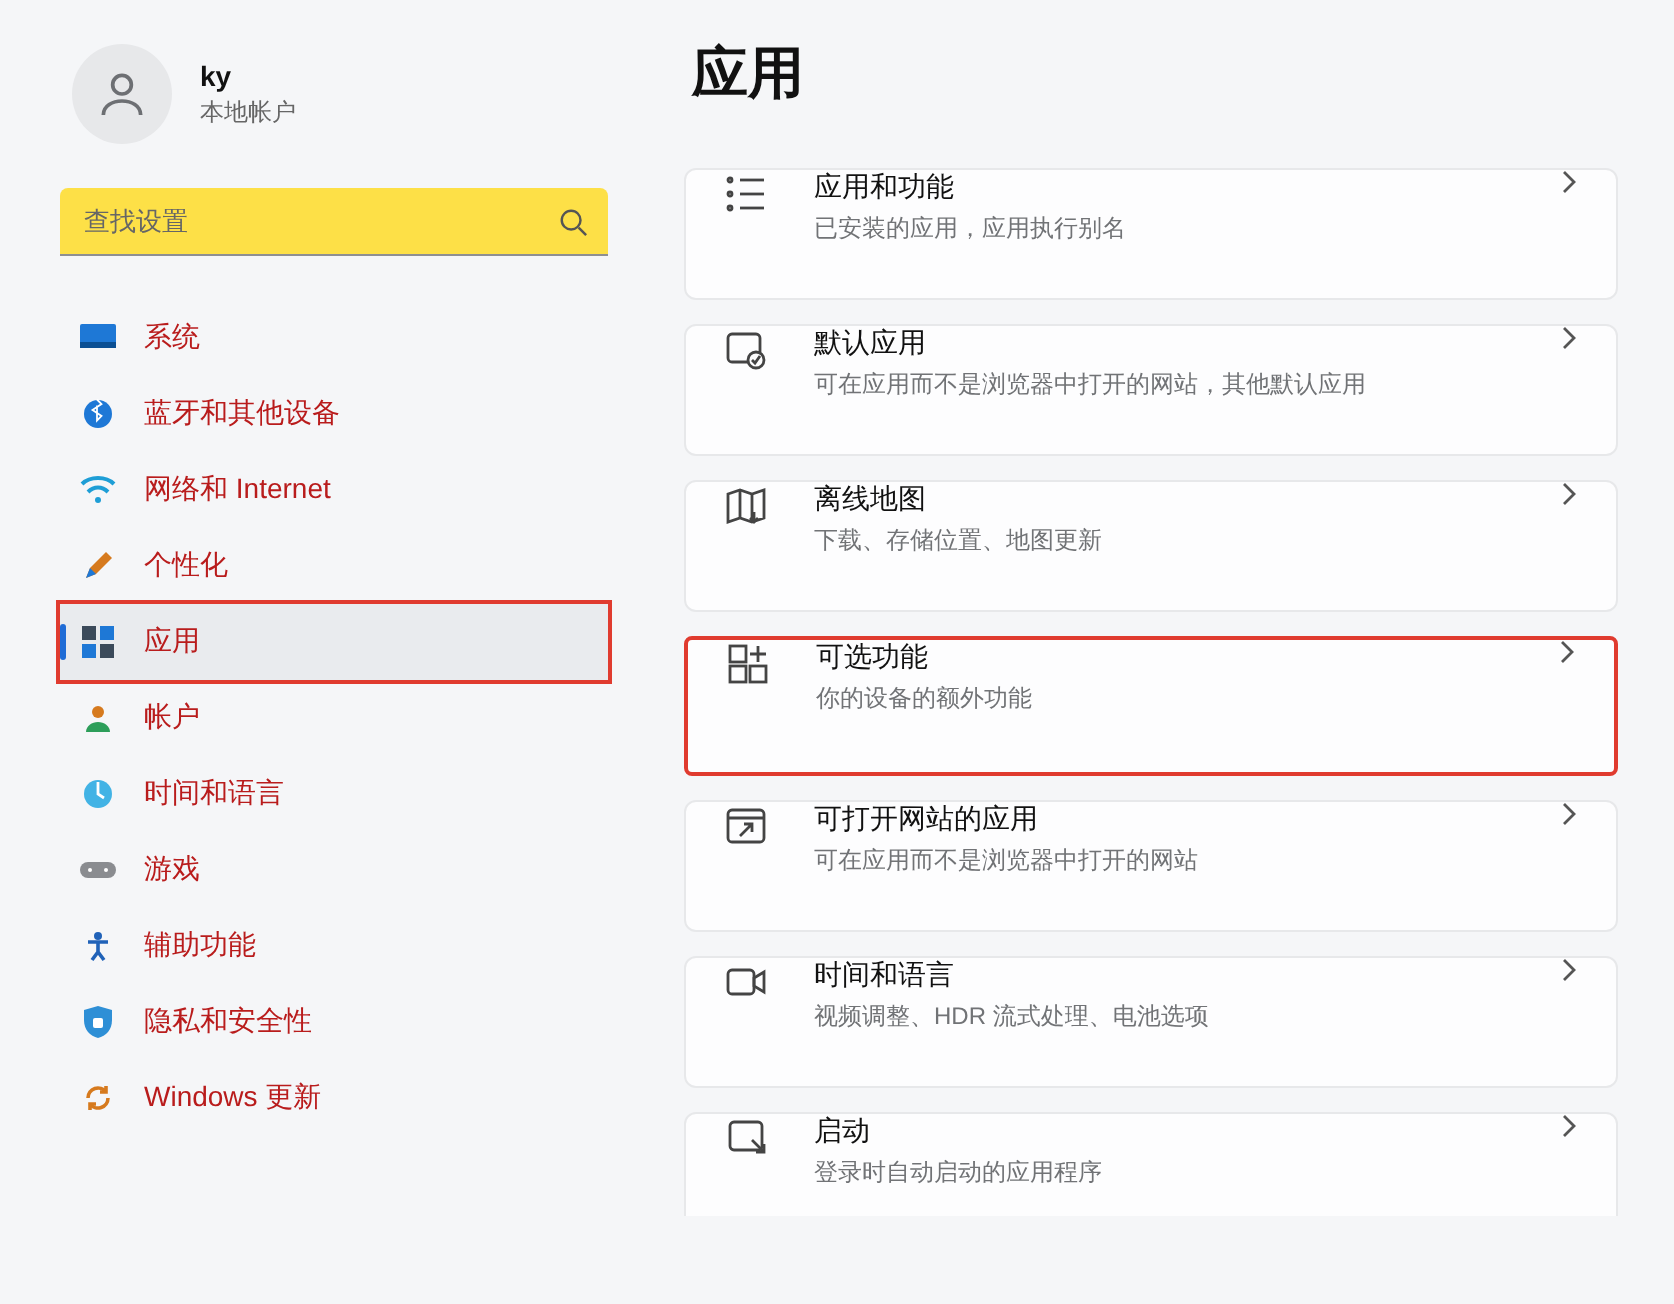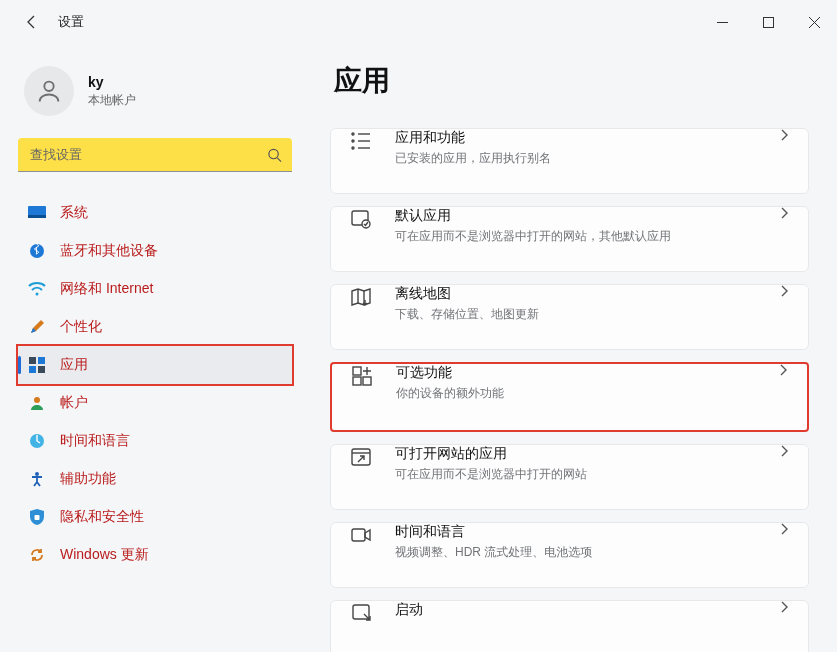--- a/index.html
+++ b/index.html
@@ -3,21 +3,21 @@
 <meta charset="utf-8">
 <style>
   * { box-sizing: border-box; margin: 0; padding: 0; }
   html, body { width: 837px; height: 652px; font-family: "Segoe UI", "Microsoft YaHei", sans-serif; background: #f5f6f8; overflow: hidden; }
   .window { width: 837px; height: 652px; background: #f5f6f8; position: relative; }
   .titlebar { height: 44px; display: flex; align-items: center; padding: 0 0 0 14px; }
   .back-btn { width: 36px; height: 36px; display: flex; align-items: center; justify-content: center; cursor: pointer; color: #333; }
   .app-title { margin-left: 8px; font-size: 13px; color: #222; }
   .win-controls { margin-left: auto; display: flex; }
   .win-btn { width: 46px; height: 32px; display: flex; align-items: center; justify-content: center; color: #333; cursor: pointer; }
-  .body { display: flex; height: calc(100% - 44px); }
+  .body { display: flex; height: calc(100% - 44px); padding-left: 12px; }
   .sidebar { width: 300px; padding: 12px 8px 0 18px; display: flex; flex-direction: column; }
   .profile { display: flex; align-items: center; gap: 14px; padding: 10px 6px 22px 6px; }
   .avatar { width: 50px; height: 50px; border-radius: 50%; background: #e7e8ea; display: flex; align-items: center; justify-content: center; color: #6d6f73; }
   .avatar svg { width: 28px; height: 28px; }
   .profile-text { display: flex; flex-direction: column; }
   .profile-name { font-size: 14px; font-weight: 600; color: #111; }
   .profile-type { font-size: 12px; color: #666; margin-top: 2px; }
   .search-wrap { position: relative; margin: 0 0 18px 0; }
   .search-input { width: 100%; height: 34px; border: none; border-bottom: 1.5px solid #8e8f92; background: #fde047; border-radius: 4px 4px 0 0; padding: 0 34px 0 12px; font-size: 13px; color: #333; outline: none; }
   .search-input::placeholder { color: #666; }
@@ -38,46 +38,20 @@
   .card-title { font-size: 14px; color: #111; }
   .card-sub { font-size: 12px; color: #717376; margin-top: 3px; }
   .card-chevron { color: #555; }
   svg { display: block; }
 </style>
 </head>
 <body>
 
 <div class="window">
 
-  <div class="titlebar">
-    <div class="back-btn">
-      <svg width="16" height="16" viewBox="0 0 16 16" fill="none" stroke="currentColor" stroke-width="1.3">
-          <path d="M10 2 L4 8 L10 14"></path>
-        </svg>
-    </div>
-    <div class="app-title">设置</div>
-    <div class="win-controls">
-      <div class="win-btn">
-        <svg width="11" height="11" viewBox="0 0 11 11" stroke="currentColor" stroke-width="1">
-            <line x1="0" y1="5.5" x2="11" y2="5.5"></line>
-          </svg>
-      </div>
-      <div class="win-btn">
-        <svg width="11" height="11" viewBox="0 0 11 11" fill="none" stroke="currentColor" stroke-width="1">
-            <rect x="0.5" y="0.5" width="10" height="10"></rect>
-          </svg>
-      </div>
-      <div class="win-btn">
-        <svg width="11" height="11" viewBox="0 0 11 11" stroke="currentColor" stroke-width="1">
-            <line x1="0" y1="0" x2="11" y2="11"></line>
-            <line x1="11" y1="0" x2="0" y2="11"></line>
-          </svg>
-      </div>
-    </div>
-  </div>
 
   <div class="body">
 
     <div class="sidebar">
 
       <div class="profile">
         <div class="avatar">
           <svg viewBox="0 0 24 24" fill="none" stroke="currentColor" stroke-width="1.6">
               <circle cx="12" cy="8" r="4"></circle>
               <path d="M4 21c0-4 4-6 8-6s8 2 8 6"></path>
@@ -161,20 +135,30 @@
           <span class="nav-ico">
               <svg width="16" height="16" viewBox="0 0 16 16">
                 <circle cx="8" cy="8" r="7" fill="#42b3e5"></circle>
                 <path d="M8 2v6l3 2" stroke="#fff" stroke-width="1.4" fill="none"></path>
               </svg>
             </span>
           <span>时间和语言</span>
         </li>
         <li class="nav-item">
           <span class="nav-ico">
+              <svg width="18" height="12" viewBox="0 0 18 12">
+                <rect x="0" y="2" width="18" height="8" rx="4" fill="#8a8c90"></rect>
+                <circle cx="5" cy="6" r="1" fill="#fff"></circle>
+                <circle cx="13" cy="6" r="1" fill="#fff"></circle>
+              </svg>
+            </span>
+          <span>游戏</span>
+        </li>
+        <li class="nav-item">
+          <span class="nav-ico">
               <svg width="16" height="16" viewBox="0 0 16 16">
                 <circle cx="8" cy="3" r="2" fill="#2062b8"></circle>
                 <path d="M3 6h10M8 6v5m-3 4 3-4 3 4" stroke="#2062b8" stroke-width="1.8" fill="none"></path>
               </svg>
             </span>
           <span>辅助功能</span>
         </li>
         <li class="nav-item">
           <span class="nav-ico">
               <svg width="14" height="16" viewBox="0 0 14 16">
@@ -320,20 +304,21 @@
 
         <div class="card">
           <span class="card-ico">
               <svg width="22" height="22" viewBox="0 0 22 22" fill="none" stroke="currentColor" stroke-width="1.4">
                 <rect x="3" y="3" width="16" height="14" rx="2"></rect>
                 <path d="M14 12l6 6m-4 0h4v-4"></path>
               </svg>
             </span>
           <div class="card-text">
             <div class="card-title">启动</div>
+            <div class="card-sub">登录时自动启动的应用程序</div>
           </div>
           <span class="card-chevron">
               <svg width="12" height="12" viewBox="0 0 12 12" fill="none" stroke="currentColor" stroke-width="1.4">
                 <path d="M4 1l5 5-5 5"></path>
               </svg>
             </span>
         </div>
 
       </div>
     </div>

